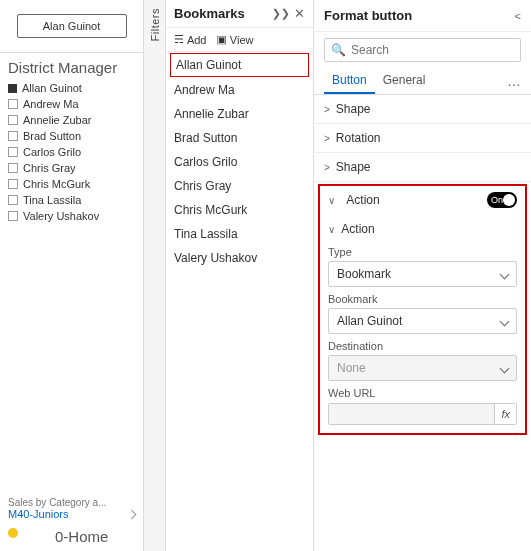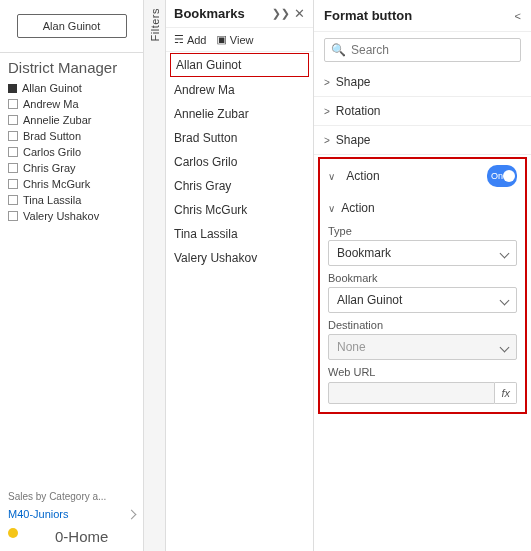--- a/index.html
+++ b/index.html
@@ -76,21 +76,20 @@
     }
 
     .left-bottom {
       margin-top: auto;
       padding: 6px 8px;
     }
 
     .sales-text {
       font-size: 10px;
       color: #777;
-      margin-bottom: 6px;
     }
 
     .m40-item {
       display: flex;
       align-items: center;
       justify-content: space-between;
       font-size: 11px;
       color: #0066cc;
       margin-bottom: 8px;
     }
@@ -330,24 +329,24 @@
       background: #fff;
     }
 
     .action-section-title {
       display: flex;
       align-items: center;
       gap: 5px;
     }
 
     .toggle-on {
-      background: #3b82f6;
+      background: #000000;
       border-radius: 10px;
       width: 30px;
-      height: 22px;
+      height: 16px;
       display: flex;
       align-items: center;
       justify-content: flex-end;
       padding: 2px;
       cursor: pointer;
       position: relative;
     }
 
     .toggle-knob {
       width: 12px;
@@ -555,20 +554,29 @@
     <div class="right-header-icons">
       <span style="font-size:11px; color:#666;">&lt;</span>
     </div>
   </div>
 
   <div class="search-box">
     <span class="search-icon">🔍</span>
     <input class="search-input" type="text" placeholder="Search" style="">
   </div>
 
+  <div class="tabs-row">
+    <div class="tab-item active">
+      <span>Button</span>
+    </div>
+    <div class="tab-item">
+      <span>General</span>
+    </div>
+    <span class="tab-more">…</span>
+  </div>
 
   <div class="section-row">
     <span class="chevron-icon">&gt;</span>
     <span class="section-label">Shape</span>
   </div>
 
   <div class="section-row">
     <span class="chevron-icon">&gt;</span>
     <span class="section-label">Rotation</span>
   </div>

